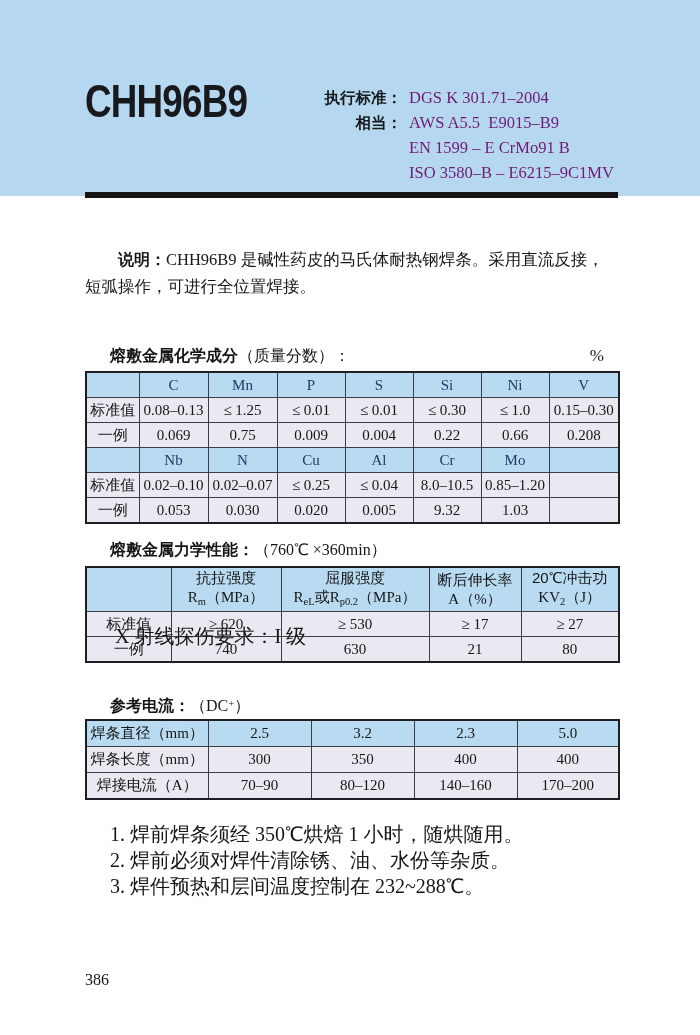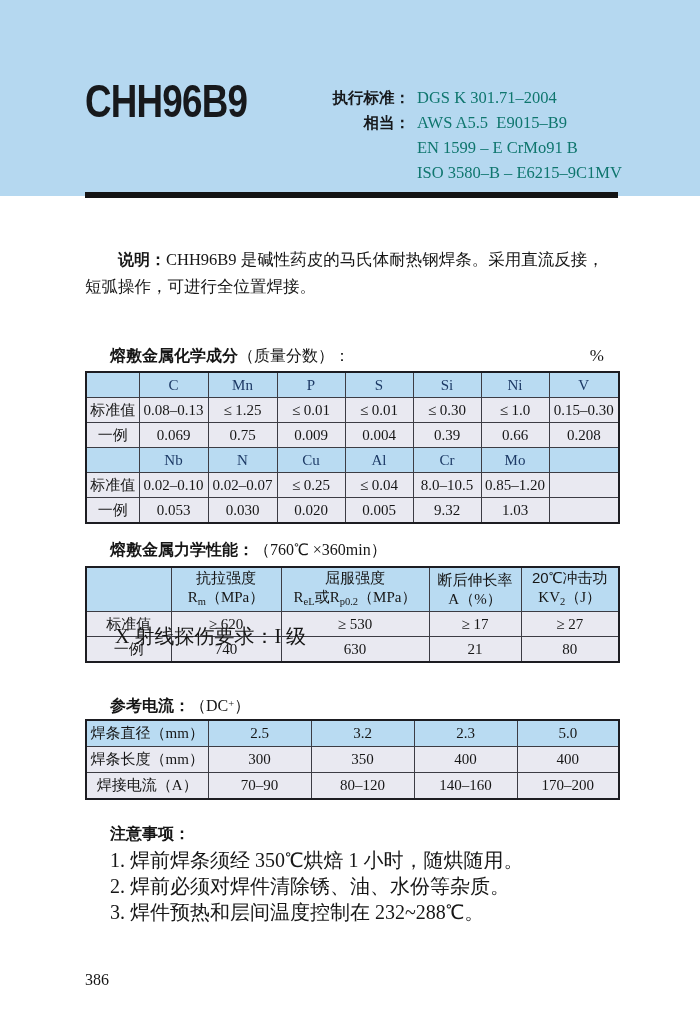--- a/index.html
+++ b/index.html
@@ -10,27 +10,27 @@
     overflow:hidden;
   }
   
   .banner { position:absolute; left:0; top:0; width:700px; height:196px; background:#b5d8f0; }
   .model {
     position:absolute; left:85px; top:74px;
     font-family:"Liberation Sans", sans-serif; font-weight:bold;
     font-size:46px; letter-spacing:-1px; color:#17191c;
     transform:scaleX(.80); transform-origin:left center; white-space:nowrap;
   }
-  .standards { position:absolute; left:290px; top:85px; }
+  .standards { position:absolute; left:282px; top:85px; }
   .std-line { display:flex; line-height:25px; }
   .std-label {
     width:120px; text-align:right; font-weight:bold;
     font-family:"Liberation Sans", sans-serif; font-size:15.5px; color:#17191c;
   }
-  .std-value { margin-left:7px; font-size:16.5px; white-space:pre; color:#0f766e; }
+  .std-value { margin-left:7px; font-size:16.5px; white-space:pre; color:#701a75; }
   .bar { position:absolute; left:85px; top:192px; width:533px; height:6px; background:#141414; }
 
   
   .intro { position:absolute; left:85px; top:246px; width:534px; }
   .intro p { margin:0; text-indent:2em; font-size:16.5px; line-height:27px; }
   .zh-bold { font-family:"Liberation Sans", sans-serif; font-weight:bold; font-size:16px; }
 
   
   .sec-title { position:absolute; left:85px; width:533px; font-size:16px; }
   .sec-title .main { font-family:"Liberation Sans", sans-serif; font-weight:bold; padding-left:25px; }
@@ -129,21 +129,21 @@
     <td>≤ 0.30</td>
     <td>≤ 1.0</td>
     <td>0.15–0.30</td>
   </tr>
   <tr>
     <td class="lbl">一例</td>
     <td>0.069</td>
     <td>0.75</td>
     <td>0.009</td>
     <td>0.004</td>
-    <td>0.39</td>
+    <td>0.22</td>
     <td>0.66</td>
     <td>0.208</td>
   </tr>
   <tr class="hd">
     <td class="lbl"></td>
     <td class="el">Nb</td>
     <td class="el">N</td>
     <td class="el">Cu</td>
     <td class="el">Al</td>
     <td class="el">Cr</td>
@@ -255,21 +255,20 @@
     <td class="lbl">焊接电流（A）</td>
     <td>70–90</td>
     <td>80–120</td>
     <td>140–160</td>
     <td>170–200</td>
   </tr>
 </tbody>
   </table>
 
 <div class="notes">
-  <div class="notes-title">注意事项：</div>
   <ol>
     <li>1. 焊前焊条须经 350℃烘焙 1 小时，随烘随用。</li>
     <li>2. 焊前必须对焊件清除锈、油、水份等杂质。</li>
     <li>3. 焊件预热和层间温度控制在 232~288℃。</li>
   </ol>
 </div>
 
 <div class="footer">386</div>
 
 </body></html>

